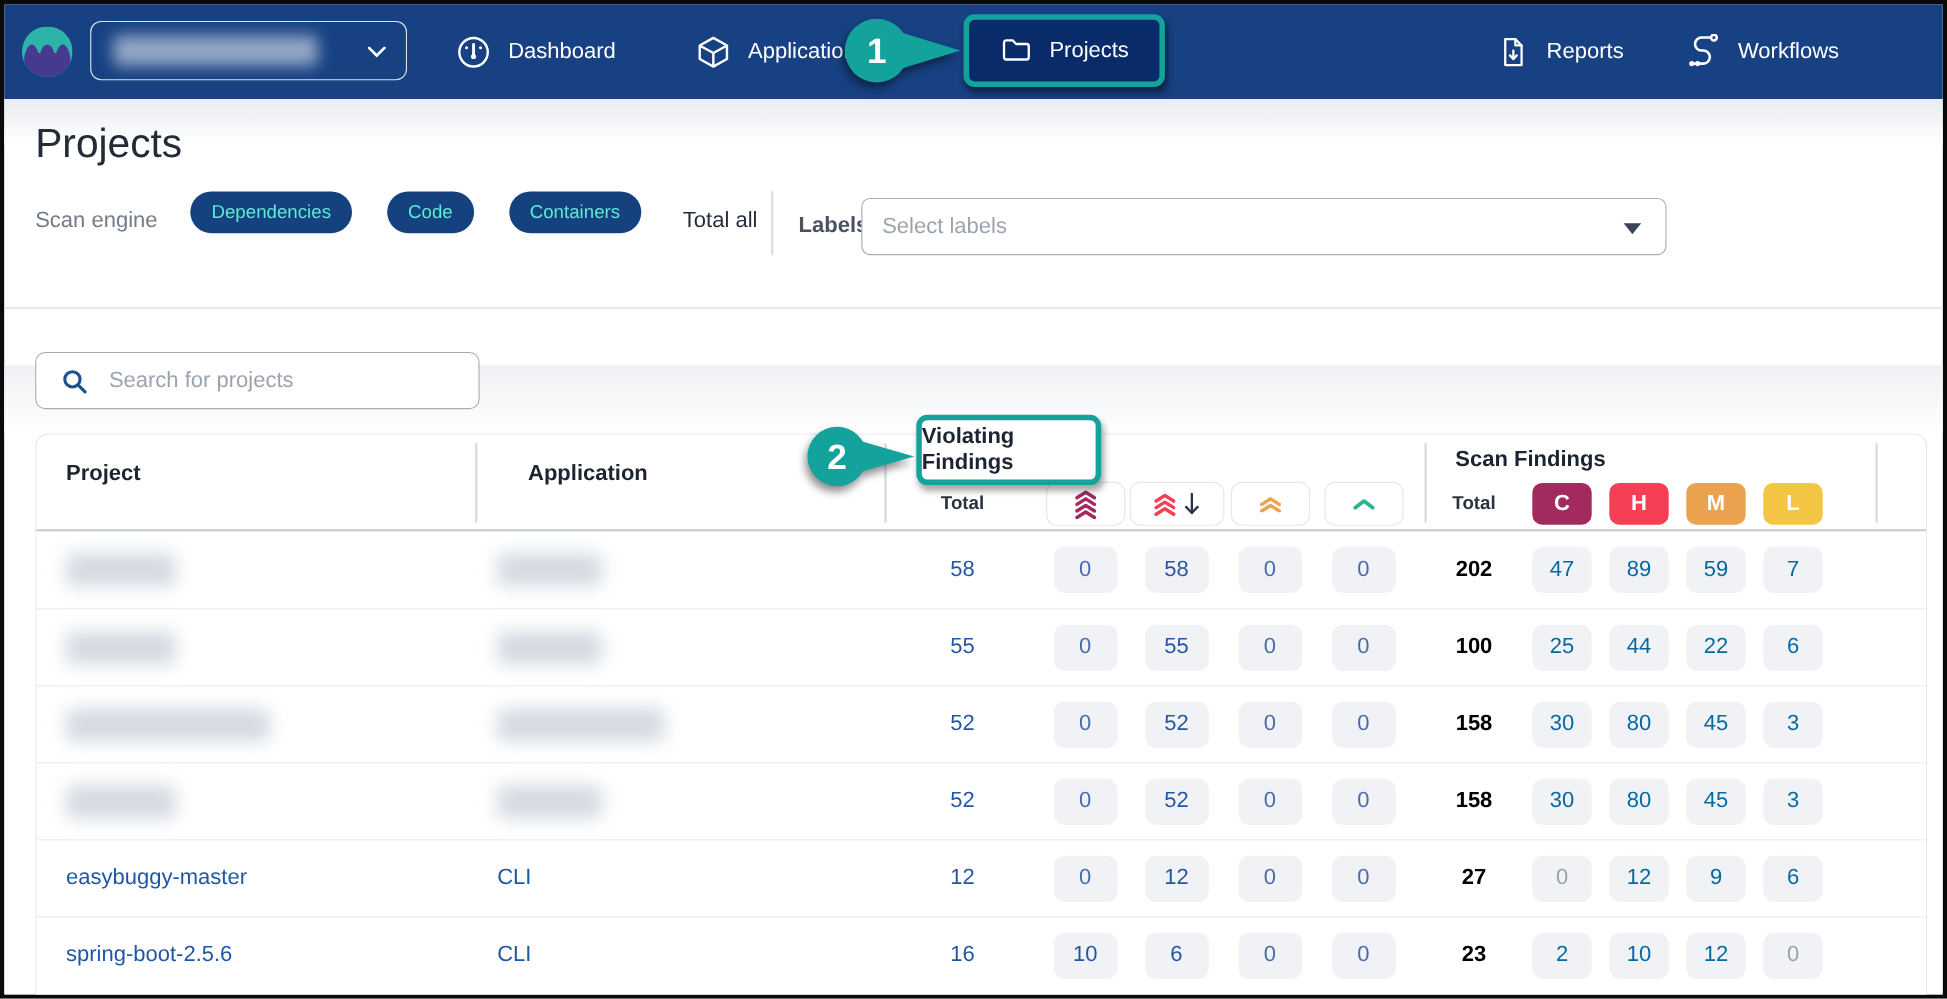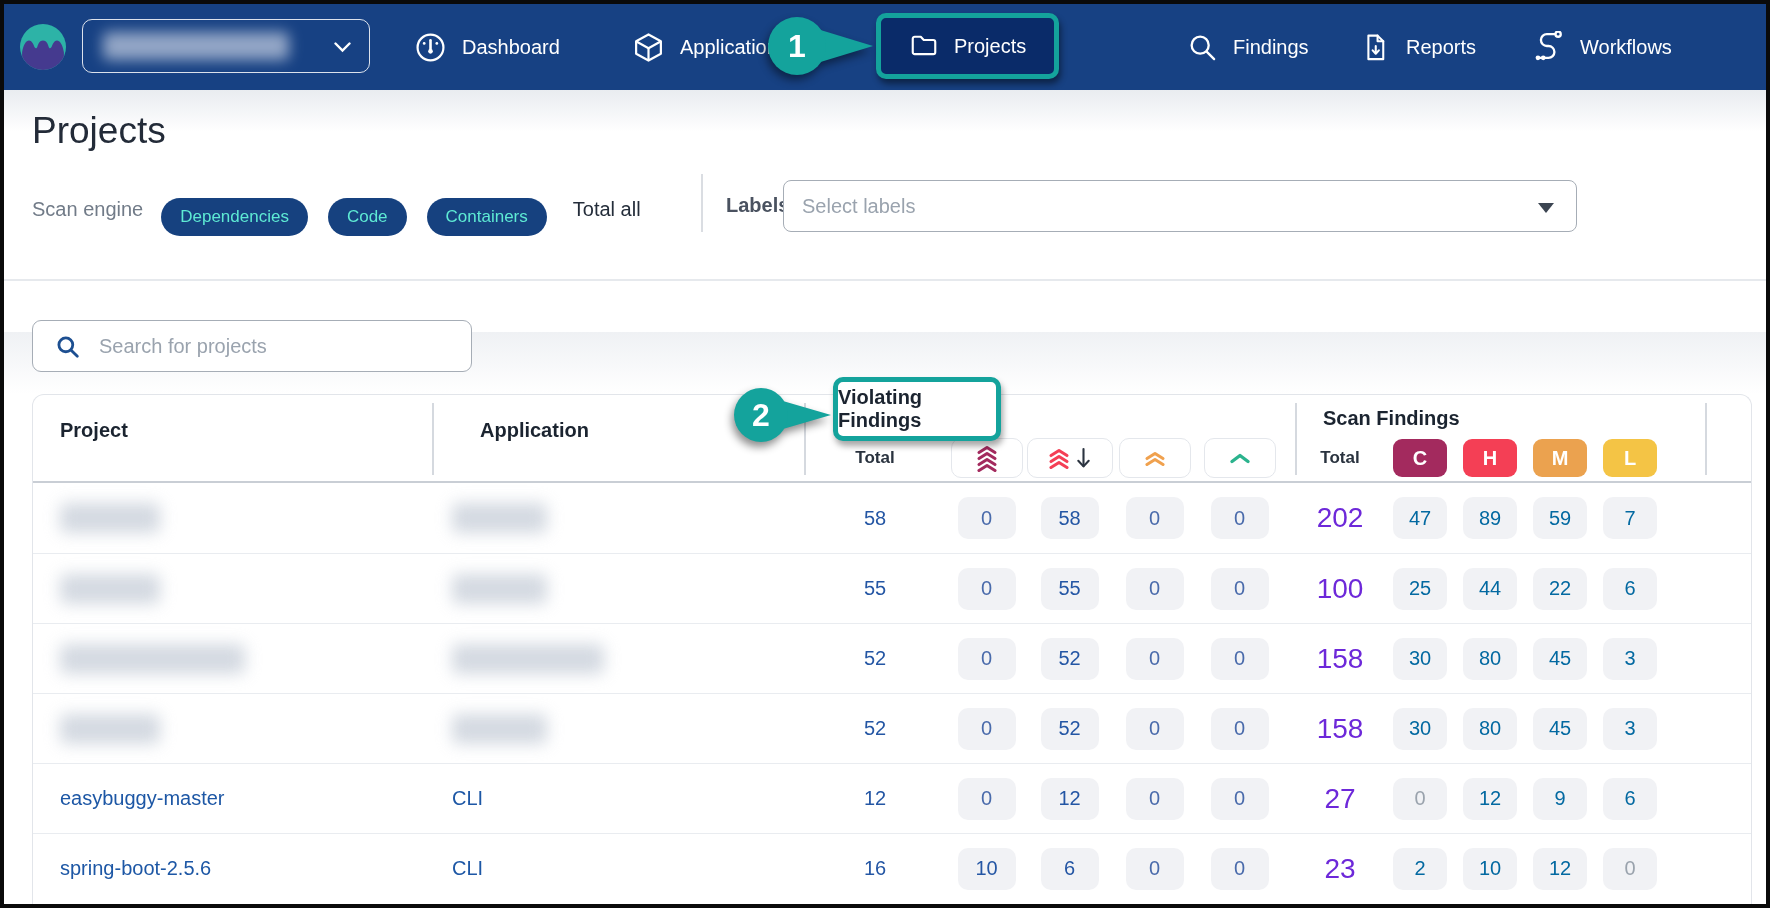--- a/index.html
+++ b/index.html
@@ -26,37 +26,37 @@
   .balloon text { font:bold 32px "Liberation Sans",sans-serif; fill:#fff; }
 
   
   .content { position:absolute; left:4px; top:90px; right:4px; bottom:4px; background:#fff; }
   .top-fade { position:absolute; left:0; right:0; top:0; height:42px;
               background:linear-gradient(#e9ecf0,#ffffff); }
   .mid-fade { position:absolute; left:0; right:0; top:242px; height:62px;
               background:linear-gradient(#eff1f4,#ffffff); }
   .page-title { position:absolute; left:28px; top:20px; font-size:37px; font-weight:500; color:#232b38; }
 
-  .filters { position:absolute; left:28px; top:108px; height:46px; display:flex; align-items:flex-start; }
+  .filters { position:absolute; left:28px; top:76px; height:46px; display:flex; align-items:flex-end;gap:12px; }
   .f-label { font-size:20px; color:#717b88; margin-right:18px; }
   .pill { background:#16417f; color:#5eead4; font-size:17px; padding:9px 19px; border-radius:20px;
           margin-right:20px; cursor:pointer; }
   .select-all { font-size:20px; color:#242d3a; margin-left:6px; cursor:pointer; }
   .f-vline { position:absolute; left:697px; top:84px; width:1.5px; height:58px; background:#dadde2; }
   .labels-label { position:absolute; left:722px; top:104px; font-size:20px; font-weight:600; color:#4a5260; }
-  .labels-select { position:absolute; left:779px; top:90px; width:794px; height:52px; border:1.4px solid #a6adb6;
+  .labels-select { position:absolute; left:779px; top:90px; width:732px; height:52px; border:1.4px solid #a6adb6;
                    border-radius:8px; background:#fff; }
   .labels-select input { width:100%; height:100%; border:none; outline:none; background:transparent;
                    padding:0 44px 0 18px; font-size:20px; color:#3c4552; font-family:inherit; }
   .labels-select input::placeholder { color:#9aa3ae; }
   .caret { position:absolute; right:22px; top:22px; width:0; height:0;
            border-left:8px solid transparent; border-right:8px solid transparent; border-top:10px solid #3c4552; }
   .hdivider { position:absolute; left:0; right:0; top:189px; height:1.5px; background:#e6e9ed; }
 
-  .searchbox { position:absolute; left:28px; top:230px; width:440px; height:52px; border:1.4px solid #a6adb6;
+  .searchbox { position:absolute; left:28px; top:230px; width:404px; height:52px; border:1.4px solid #a6adb6;
                border-radius:9px; background:#fff; z-index:2; }
   .searchbox svg { position:absolute; left:22px; top:13px; }
   .searchbox input { width:100%; height:100%; border:none; outline:none; background:transparent;
                padding:0 16px 0 66px; font-size:20px; color:#3c4552; font-family:inherit; }
   .searchbox input::placeholder { color:#9aa3ae; }
 
   
   .table { position:absolute; left:28px; top:304px; width:1720px; bottom:0;
            border:1px solid #e2e5ea; border-bottom:none; border-radius:12px 12px 0 0; background:#fff; }
   .cols { display:grid; grid-template-columns:399px 372px 142px 81px 85px 85px 85px 13px 90px 70px 70px 70px 70px 40px 56px;
@@ -84,21 +84,21 @@
   .row { height:70px; border-top:1px solid #e9ecf0; }
   .row:first-child { border-top:none; }
   .cell-p { padding-left:27px; }
   .cell-a { padding-left:20px; }
   .cell-link { font-size:20px; color:var(--c-link_blue,#1d57a5); cursor:pointer; text-decoration:none; }
   .num-link { justify-self:center; font-size:20px; font-weight:500; color:var(--c-value_blue,#2456a4); cursor:pointer; }
   .vbox { justify-self:center; min-width:58px; height:42px; padding:0 8px; border-radius:10px; background:#f1f2f5;
           display:flex; align-items:center; justify-content:center; font-size:20px; font-weight:500;
           color:var(--c-value_blue,#2456a4); cursor:pointer; }
   .vbox.vzero { color:#4a6bab; }
-  .fnum { justify-self:center; font-size:28px; font-weight:400; color:#6d28d9; }
+  .fnum { justify-self:center; font-size:20px; font-weight:700; color:#000000; }
   .fbox { justify-self:center; min-width:54px; height:42px; padding:0 8px; border-radius:10px; background:#f1f2f5;
           display:flex; align-items:center; justify-content:center; font-size:20px; font-weight:500; color:#0369a1; }
   .fbox.zero { color:#9aa3ad; }
   .blob { height:30px; border-radius:5px; background:#c9d0da; filter:blur(8px); opacity:.8; }
   .p-blob { width:100px; } .a-blob { width:95px; }
   .row:nth-child(3) .p-blob { width:185px; }
   .row:nth-child(3) .a-blob { width:152px; }
 </style>
 </head>
 <body>
@@ -149,27 +149,20 @@
       </svg>
       <span>Projects</span>
     </div>
 
     <svg class="balloon" style="left:748px; top:4px;" width="126" height="76" viewBox="0 0 126 76">
       <path fill="#14a39c" d="M62 20 L121 38 L62 56 Z"></path>
       <circle cx="45" cy="38" r="29" fill="#14a39c"></circle>
       <text x="45" y="49" text-anchor="middle">1</text>
     </svg>
 
-    <div class="nav-item" style="left:1183px">
-      <svg width="31" height="31" viewBox="0 0 24 24" fill="none" stroke="#fff" stroke-width="1.8" stroke-linecap="round">
-        <circle cx="10.2" cy="10.2" r="6.6"></circle>
-        <path d="M15.2 15.2 L21 21"></path>
-      </svg>
-      <span>Findings</span>
-    </div>
 
     <div class="nav-item" style="left:1356px">
       <svg width="31" height="31" viewBox="0 0 24 24" fill="none" stroke="#fff" stroke-width="1.6" stroke-linecap="round" stroke-linejoin="round">
         <path d="M6.5 2.8 H13.6 L18 7.2 V21 H6.5 Z"></path>
         <path d="M13.6 2.8 V7.2 H18"></path>
         <path d="M12.2 10.8 V16.3"></path>
         <path d="M9.8 14.2 L12.2 16.8 L14.6 14.2"></path>
       </svg>
       <span>Reports</span>
     </div>

